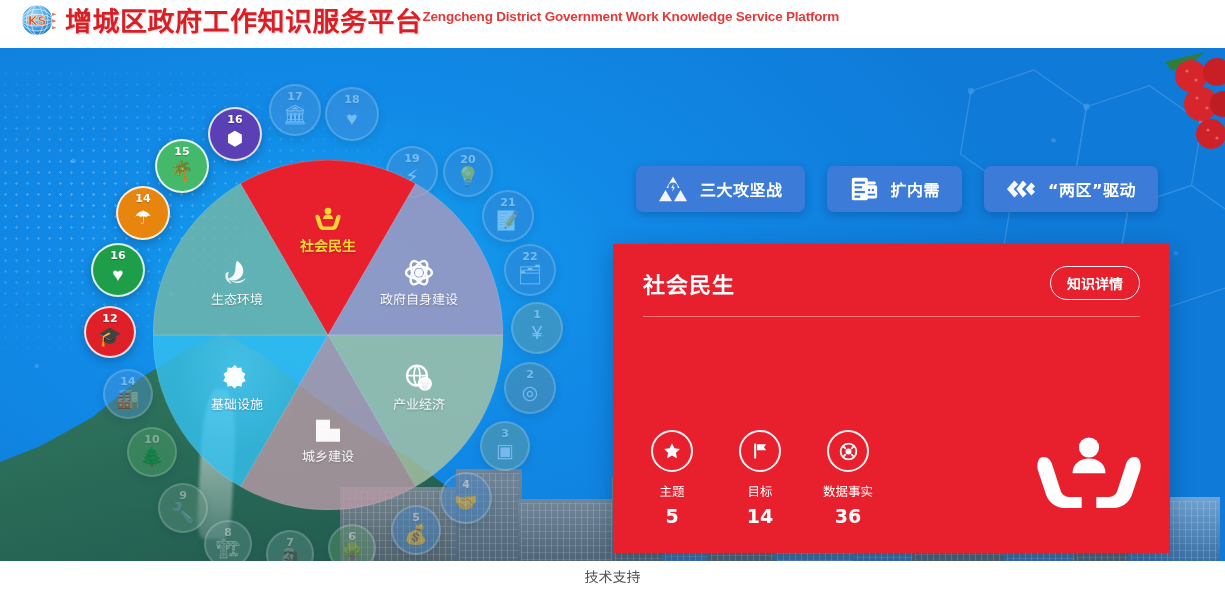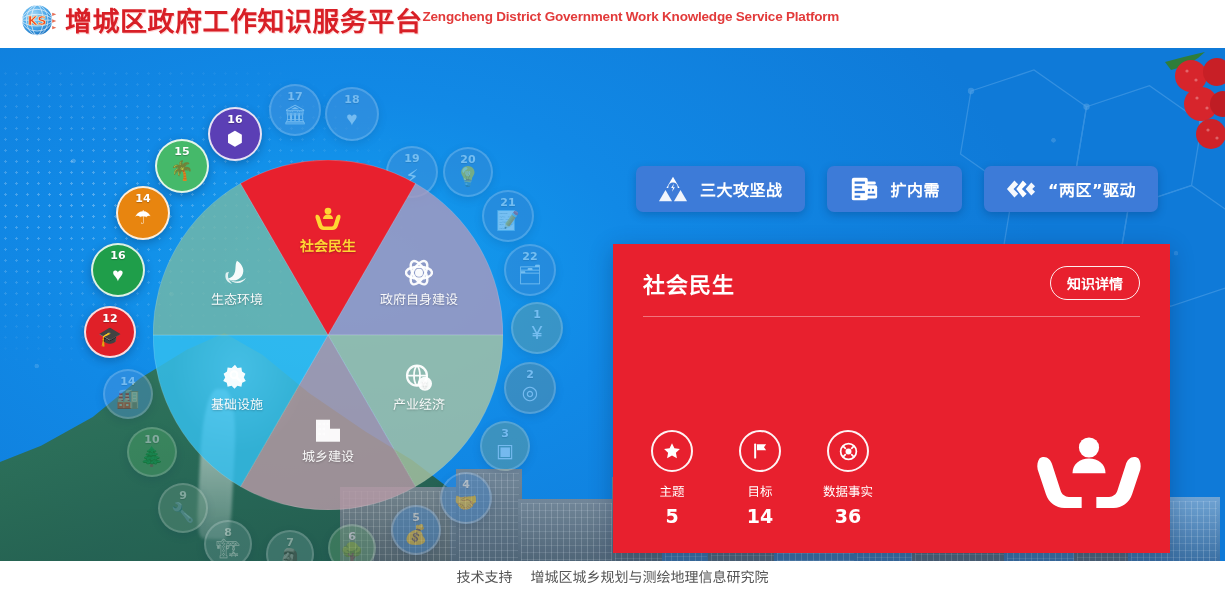--- a/index.html
+++ b/index.html
@@ -517,15 +517,14 @@
           <path d="M42 48c0-10 8-16 18-16s18 6 18 16z"></path>
           <path d="M6 32c6-4 12 0 14 7l9 28c1 4 5 7 9 7h14v12H33c-9 0-17-6-20-15L4 44c-1-5 0-9 2-12z"></path>
           <path d="M114 32c-6-4-12 0-14 7l-9 28c-1 4-5 7-9 7H68v12h19c9 0 17-6 20-15l9-27c1-5 0-9-2-12z"></path>
         </g>
       </svg>
     </div>
   </div>
 
   <div class="footer">
     <span>技术支持</span>
-    <span>增城区城乡规划与测绘地理信息研究院</span>
   </div>
 </div>
 
 </body></html>

